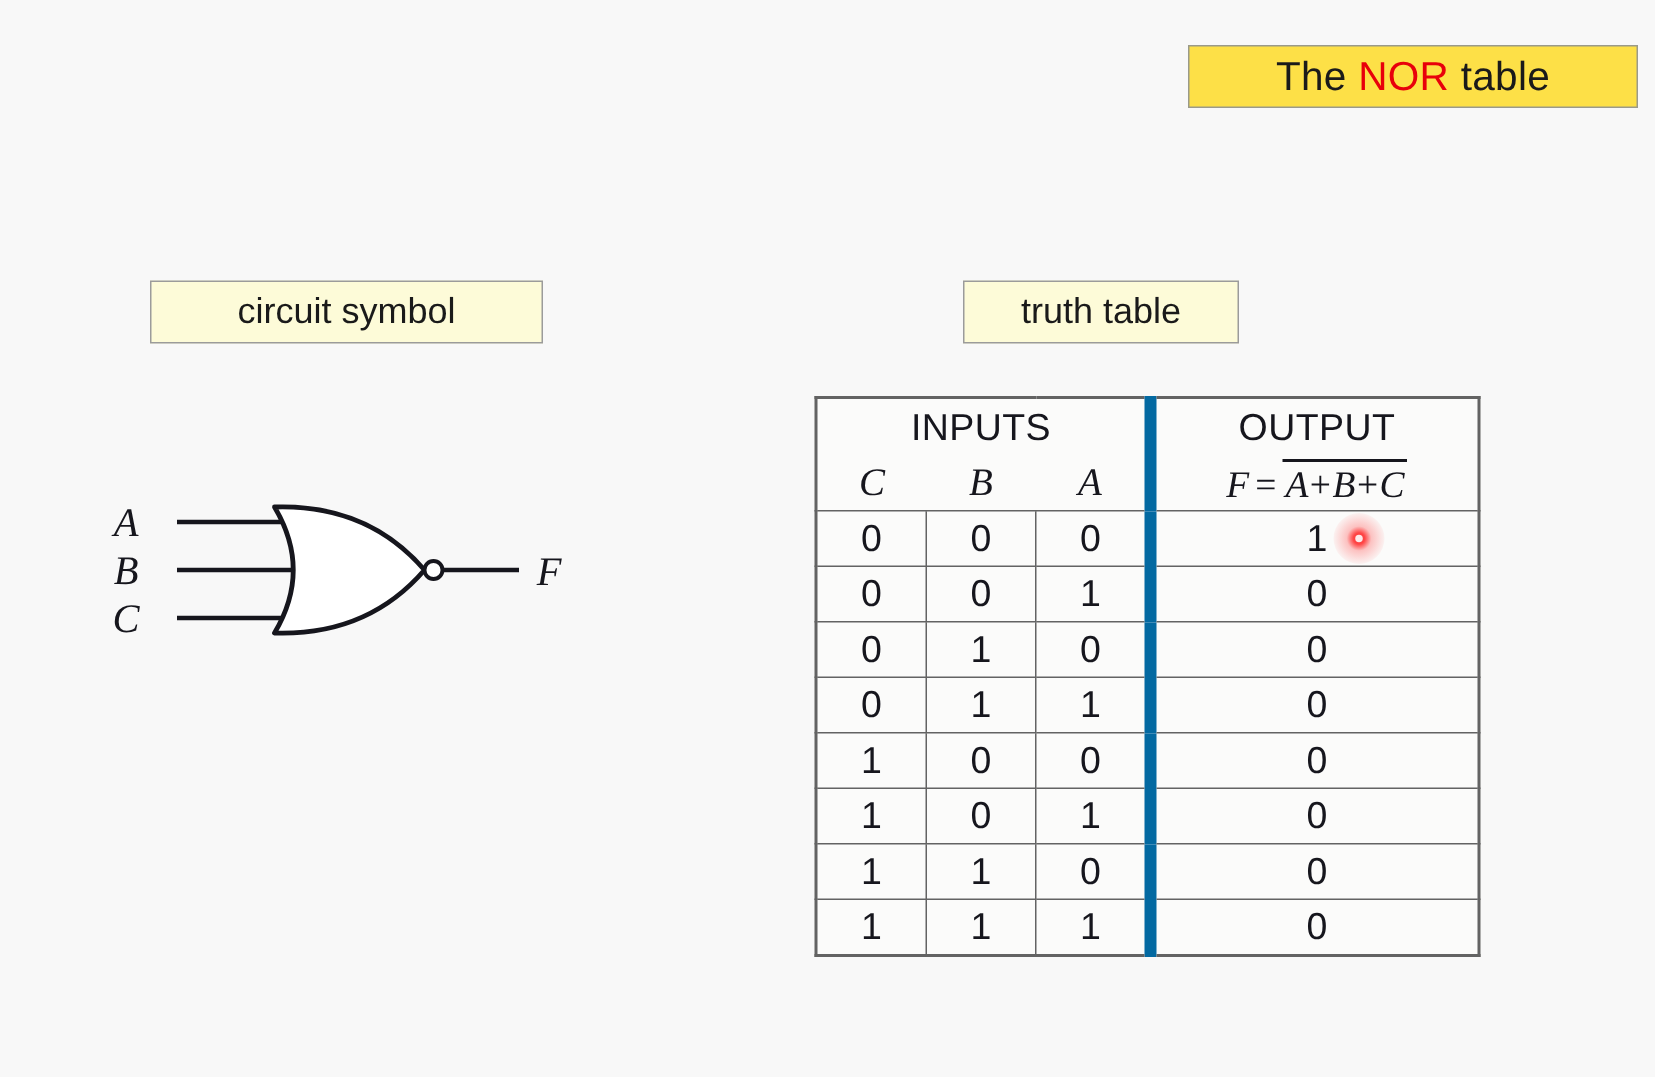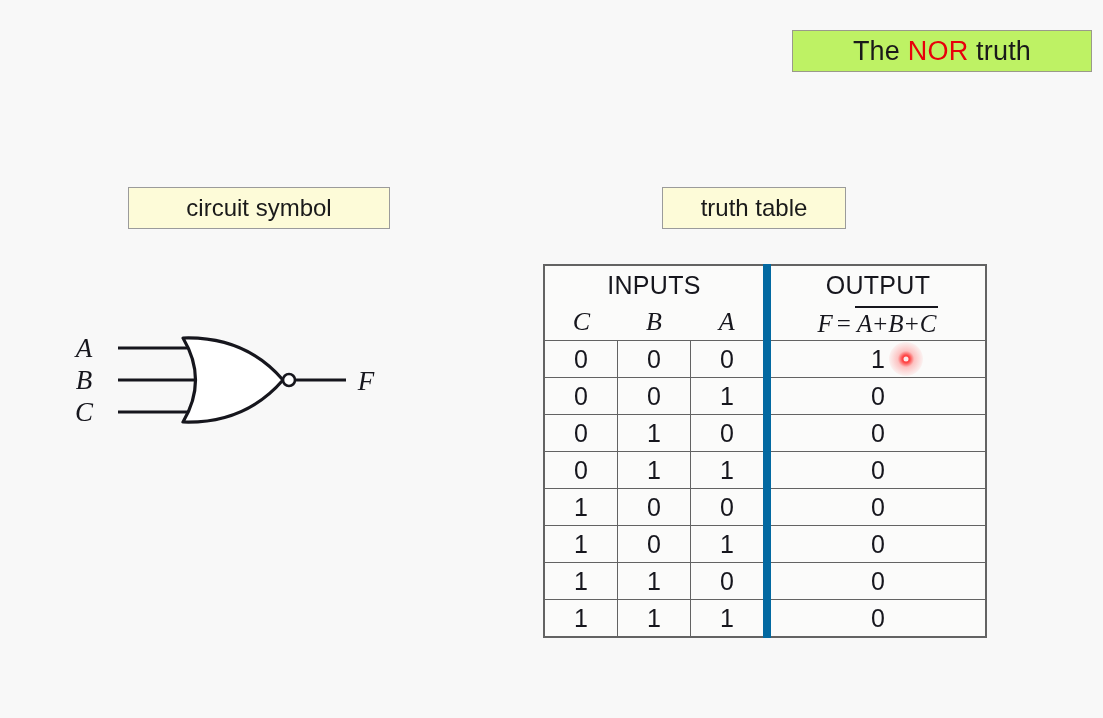--- a/index.html
+++ b/index.html
@@ -17,21 +17,21 @@
     color: #1a1a1a;
   }
 
   
   #title-banner {
     position: absolute;
     left: 792px;
     top: 30px;
     width: 300px;
     height: 42px;
-    background: #bef264;
+    background: #fde047;
     border: 1px solid #9a9a8a;
     box-sizing: border-box;
     display: flex;
     align-items: center;
     justify-content: center;
     font-size: 27px;
     letter-spacing: 0.2px;
     white-space: pre;
   }
   #title-banner .accent {
@@ -49,24 +49,23 @@
     align-items: center;
     justify-content: center;
     font-size: 24px;
     color: #1a1a1a;
   }
   #caption-circuit {
     left: 100px;
     top: 187px;
     width: 262px;
     height: 42px;
-    margin-left: 28px;
   }
   #caption-truth {
-    left: 662px;
+    left: 642px;
     top: 187px;
     width: 184px;
     height: 42px;
   }
 
   
   #circuit-figure {
     position: absolute;
     left: 70px;
     top: 325px;
@@ -182,21 +181,21 @@
     width: 5px;
     height: 5px;
     border-radius: 50%;
     background: #fde9e9;
   }
 </style>
 </head>
 <body>
 
 <div id="title-banner">
-  <span>The </span><span class="accent">NOR</span><span> truth</span>
+  <span>The </span><span class="accent">NOR</span><span> table</span>
 </div>
 
 <div class="caption-box" id="caption-circuit">
   <span>circuit symbol</span>
 </div>
 
 <div class="caption-box" id="caption-truth">
   <span>truth table</span>
 </div>
 

